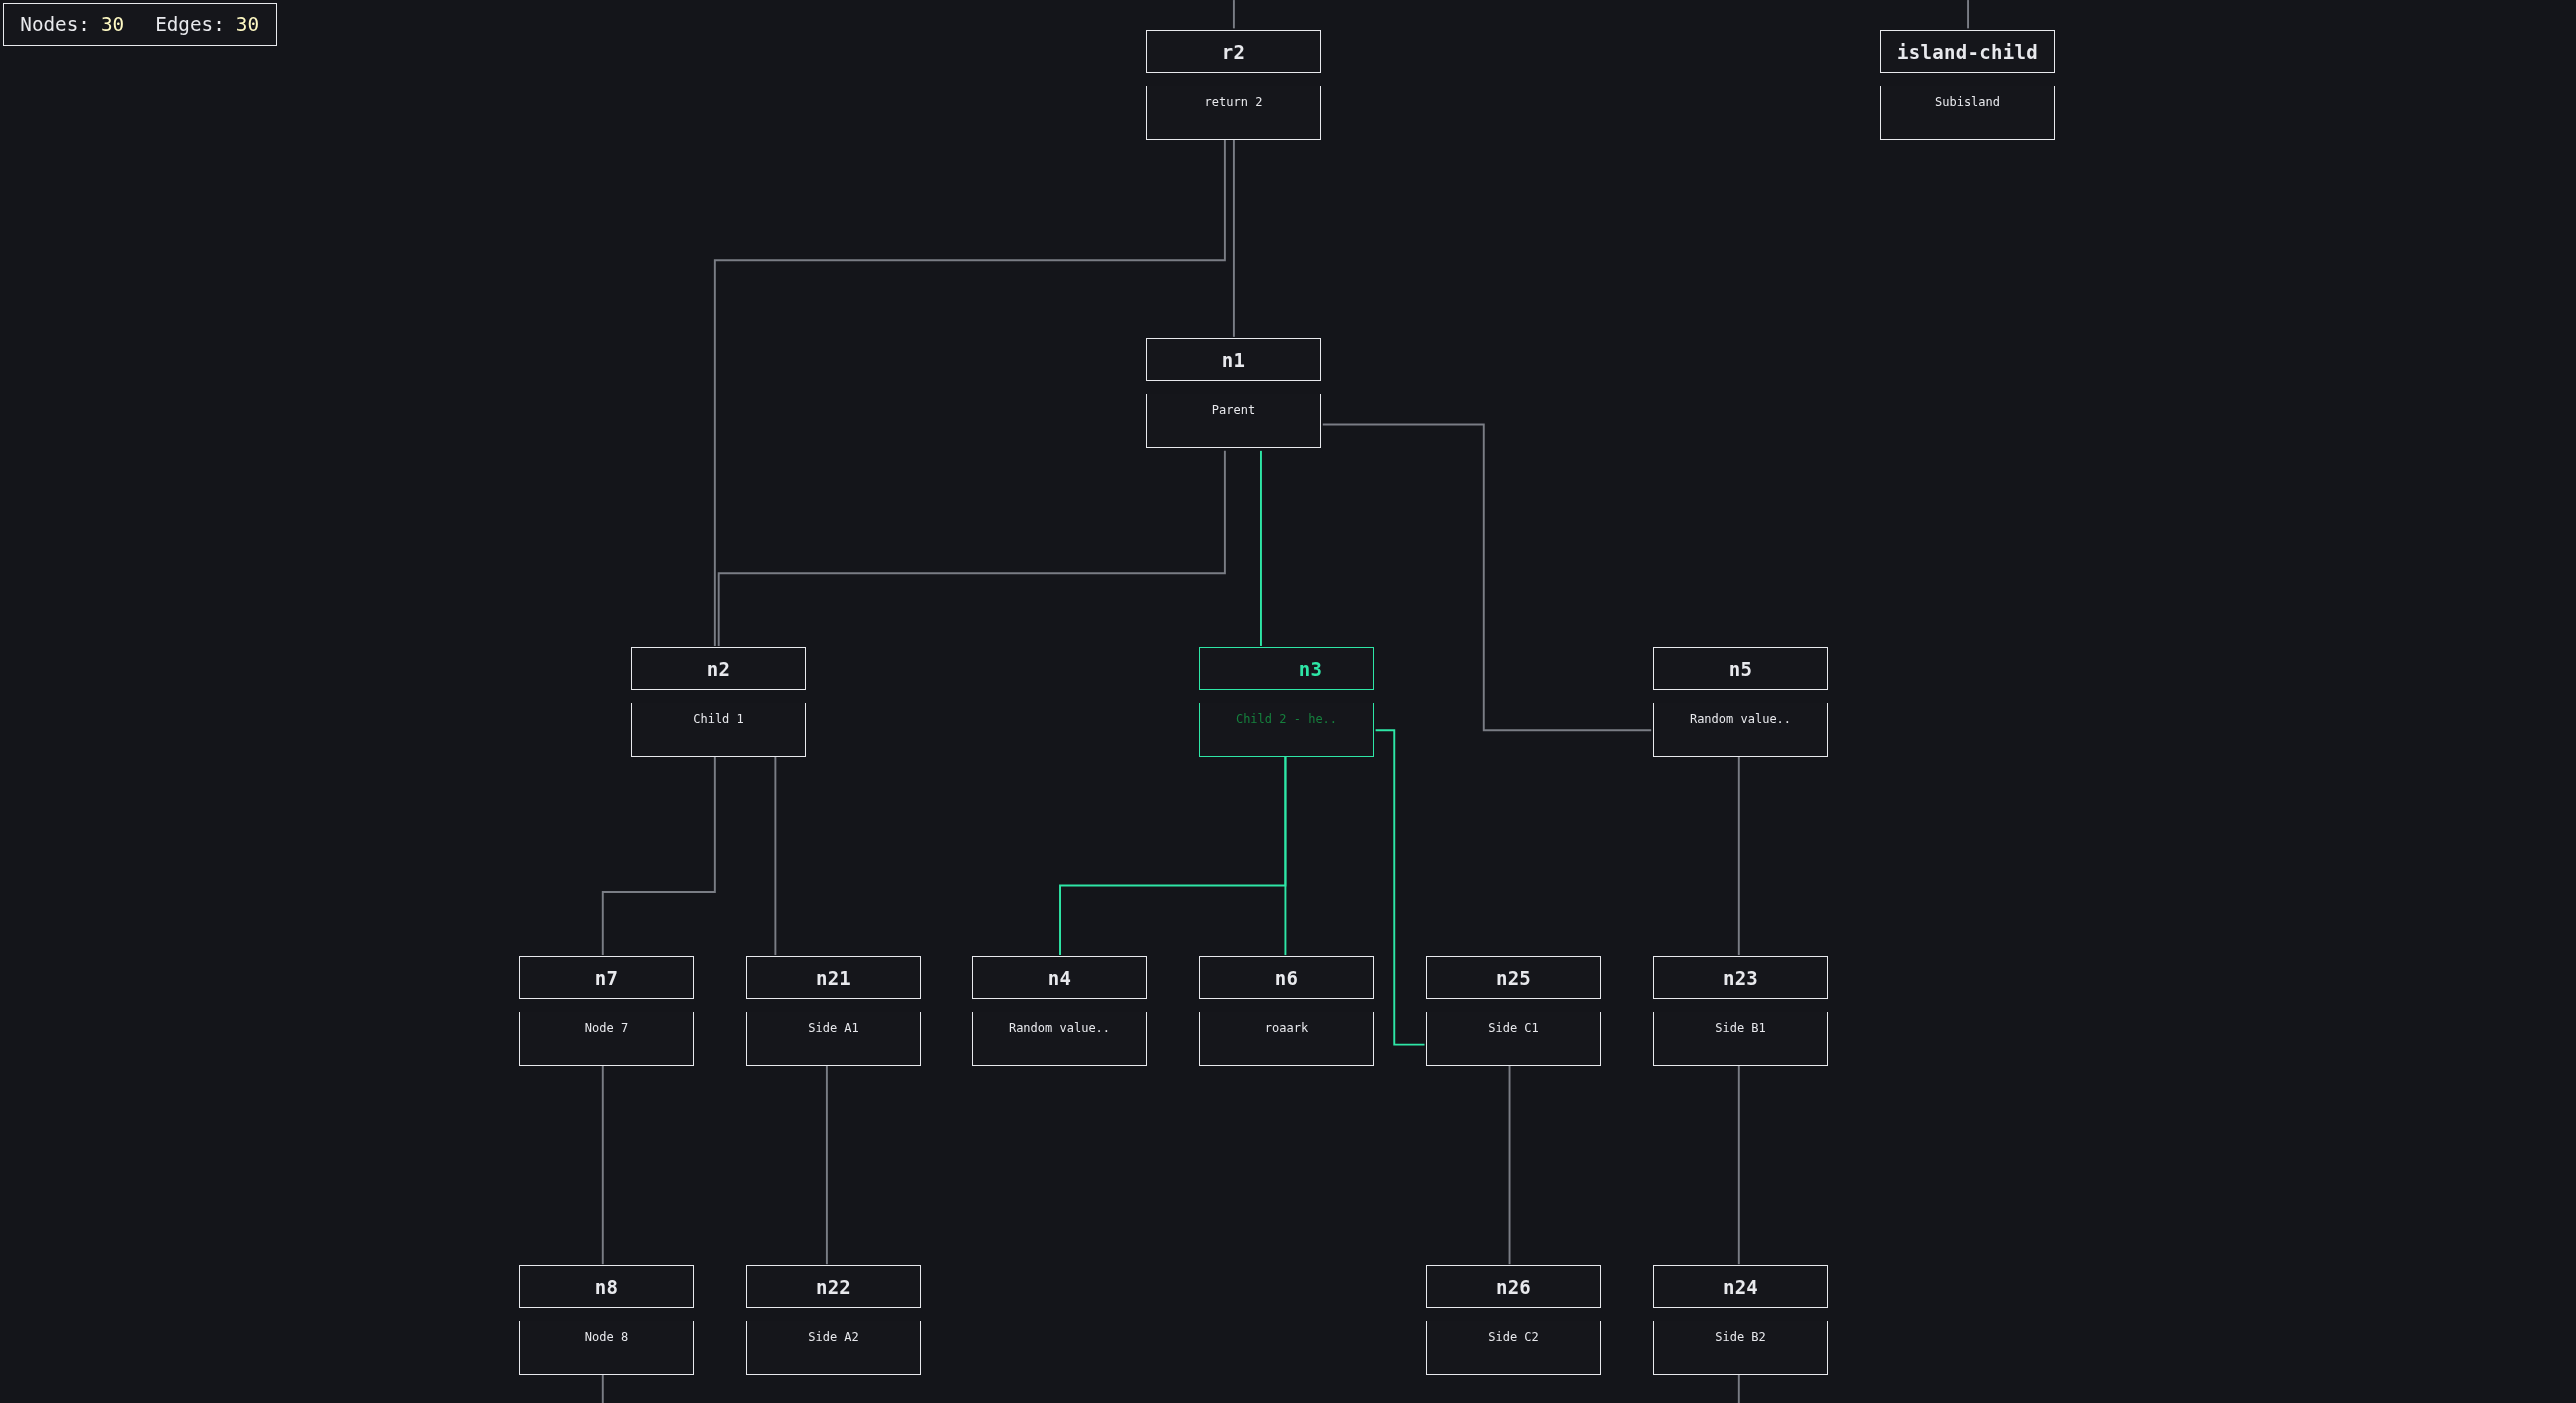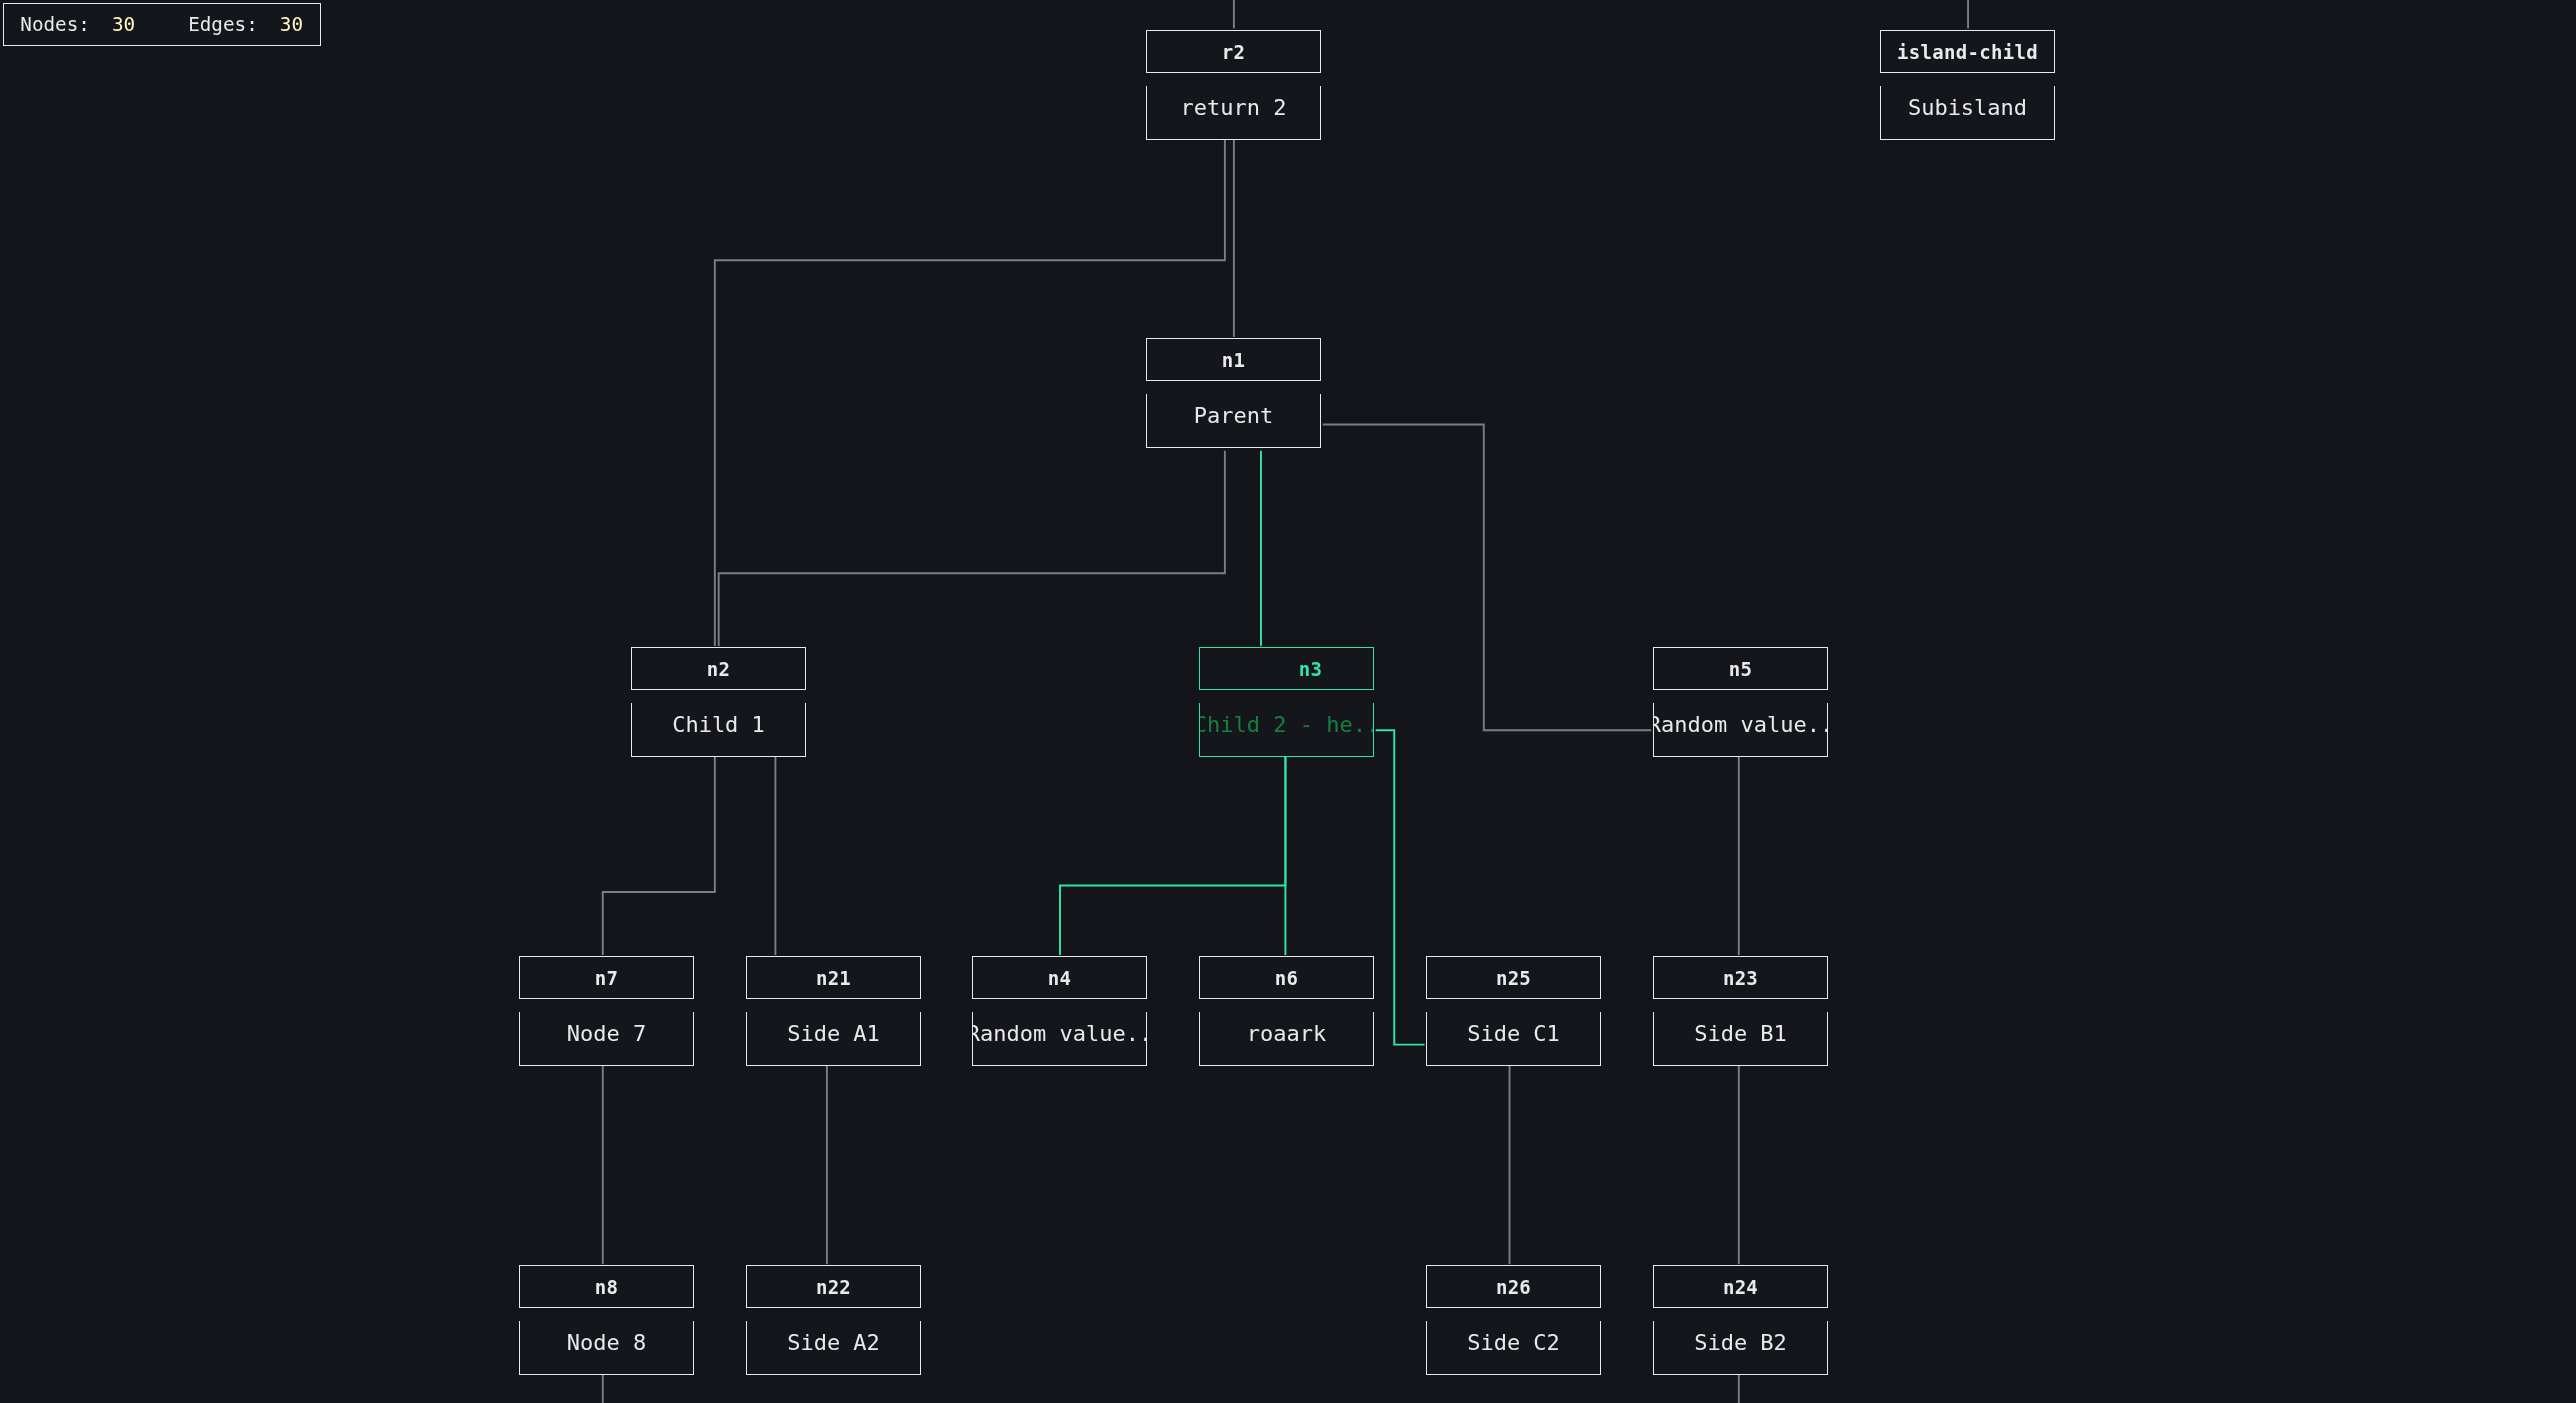--- a/index.html
+++ b/index.html
@@ -47,21 +47,21 @@
     border-right: 1.9px solid #e8e9ed;
     border-bottom: 1.9px solid #e8e9ed;
     border-top: none;
     margin-top: 13px;
     height: 54px;
     display: flex;
     align-items: flex-start;
     justify-content: center;
     padding-top: 9px;
     color: #e8e9ed;
-    font-size: 22px;
+    font-size: 12px;
     background: #15161b;
     white-space: nowrap;
     overflow: hidden;
   }
   .node.sel .node-header {
     border-color: #2ee6a6;
     color: #2ee6a6;
     padding-left: 48px;
   }
   .node.sel .node-body {
@@ -75,21 +75,21 @@
     left: 2.6px;
     top: 2.6px;
     border: 1.9px solid #e8e9ed;
     background: #15161b;
     padding: 9px 16.7px;
     color: #e8e9ed;
     font-size: 19.3px;
     white-space: nowrap;
     display: flex;
     align-items: center;
-    gap: 22px;
+    gap: 11px;
     z-index: 5;
   }
   .stat-num { color: #fef9c3; }
   .stat-gap { display: inline-block; width: 9px; }
 </style>
 </head>
 <body>
 
 <div id="stage">
 

